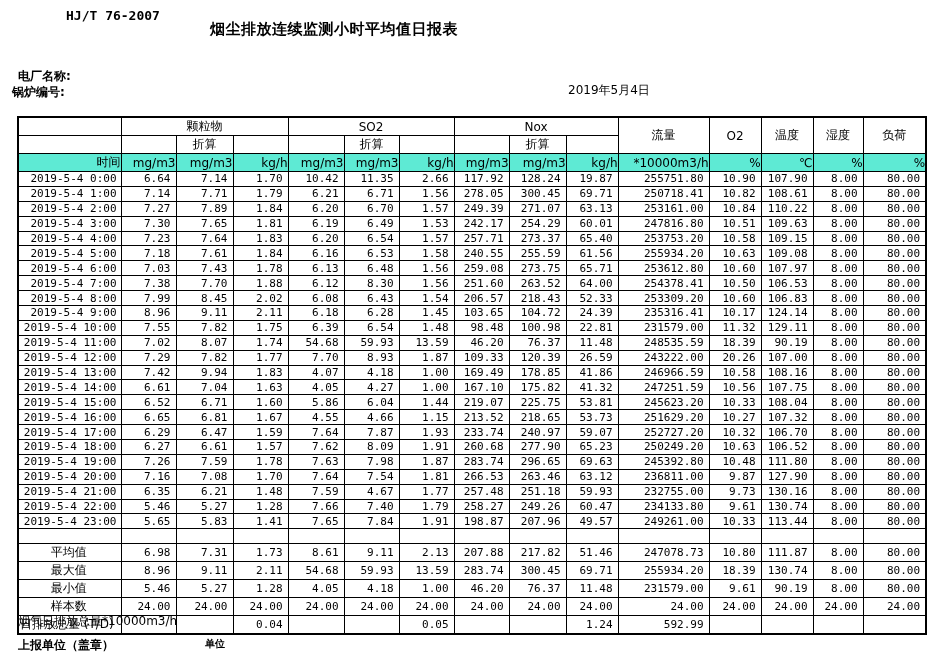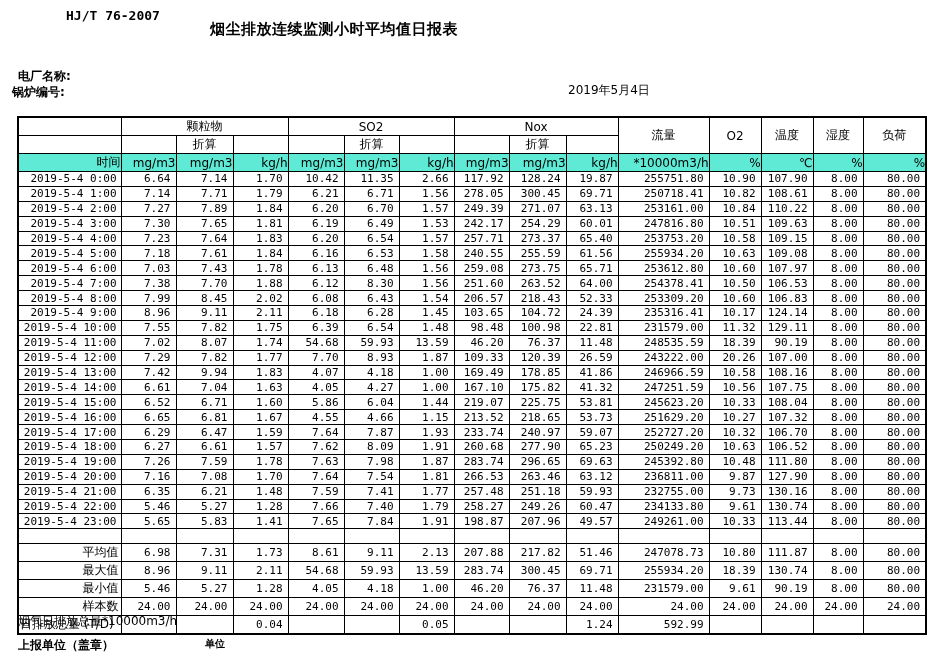--- a/index.html
+++ b/index.html
@@ -16,21 +16,21 @@
   #foot3{left:205px;top:637px;font-size:10px;font-weight:bold;}
 
   table#rpt{position:absolute;left:17px;top:116px;width:908px;border-collapse:collapse;
             table-layout:fixed;border:2px solid #000;}
   #rpt td{border:1px solid #000;overflow:hidden;white-space:nowrap;
           font-family:"DejaVu Sans Mono",monospace;font-size:11px;padding:0;}
   #rpt td.hdr{font-family:"DejaVu Sans",sans-serif;font-size:12px;text-align:center;}
   #rpt td.grn{background:#5eead4;text-align:right;}
   #rpt td.num{text-align:right;padding-right:5px;}
   #rpt td.time{text-align:right;padding-right:4px;}
-  #rpt td.lbl{font-family:"DejaVu Sans",sans-serif;font-size:12px;text-align:right;padding-right:2px;margin-left:34px;}
+  #rpt td.lbl{font-family:"DejaVu Sans",sans-serif;font-size:12px;text-align:center;padding-right:2px;margin-left:34px;}
   #rpt td.lbl-left{font-family:"DejaVu Sans",sans-serif;font-size:12px;text-align:left;padding-left:1px;}
   tr.h1{height:13px;} tr.h2{height:14px;padding-left:44px;} tr.h3{height:16px;}
   tr.r-data{height:14.9px;} tr.r-spacer{height:15px;} tr.r-sum{height:14.4px;}
 </style>
 </head>
 <body>
 
 <div id="page">
 
   <div class="abs" id="std-no">HJ/T  76-2007</div>
@@ -456,21 +456,21 @@
           <td class="num">127.90</td>
           <td class="num">8.00</td>
           <td class="num">80.00</td>
         </tr>
         <tr class="r-data">
           <td class="time">2019-5-4 21:00</td>
           <td class="num">6.35</td>
           <td class="num">6.21</td>
           <td class="num">1.48</td>
           <td class="num">7.59</td>
-          <td class="num">7.41</td>
+          <td class="num">4.67</td>
           <td class="num">1.77</td>
           <td class="num">257.48</td>
           <td class="num">251.18</td>
           <td class="num">59.93</td>
           <td class="num">232755.00</td>
           <td class="num">9.73</td>
           <td class="num">130.16</td>
           <td class="num">8.00</td>
           <td class="num">80.00</td>
         </tr>

